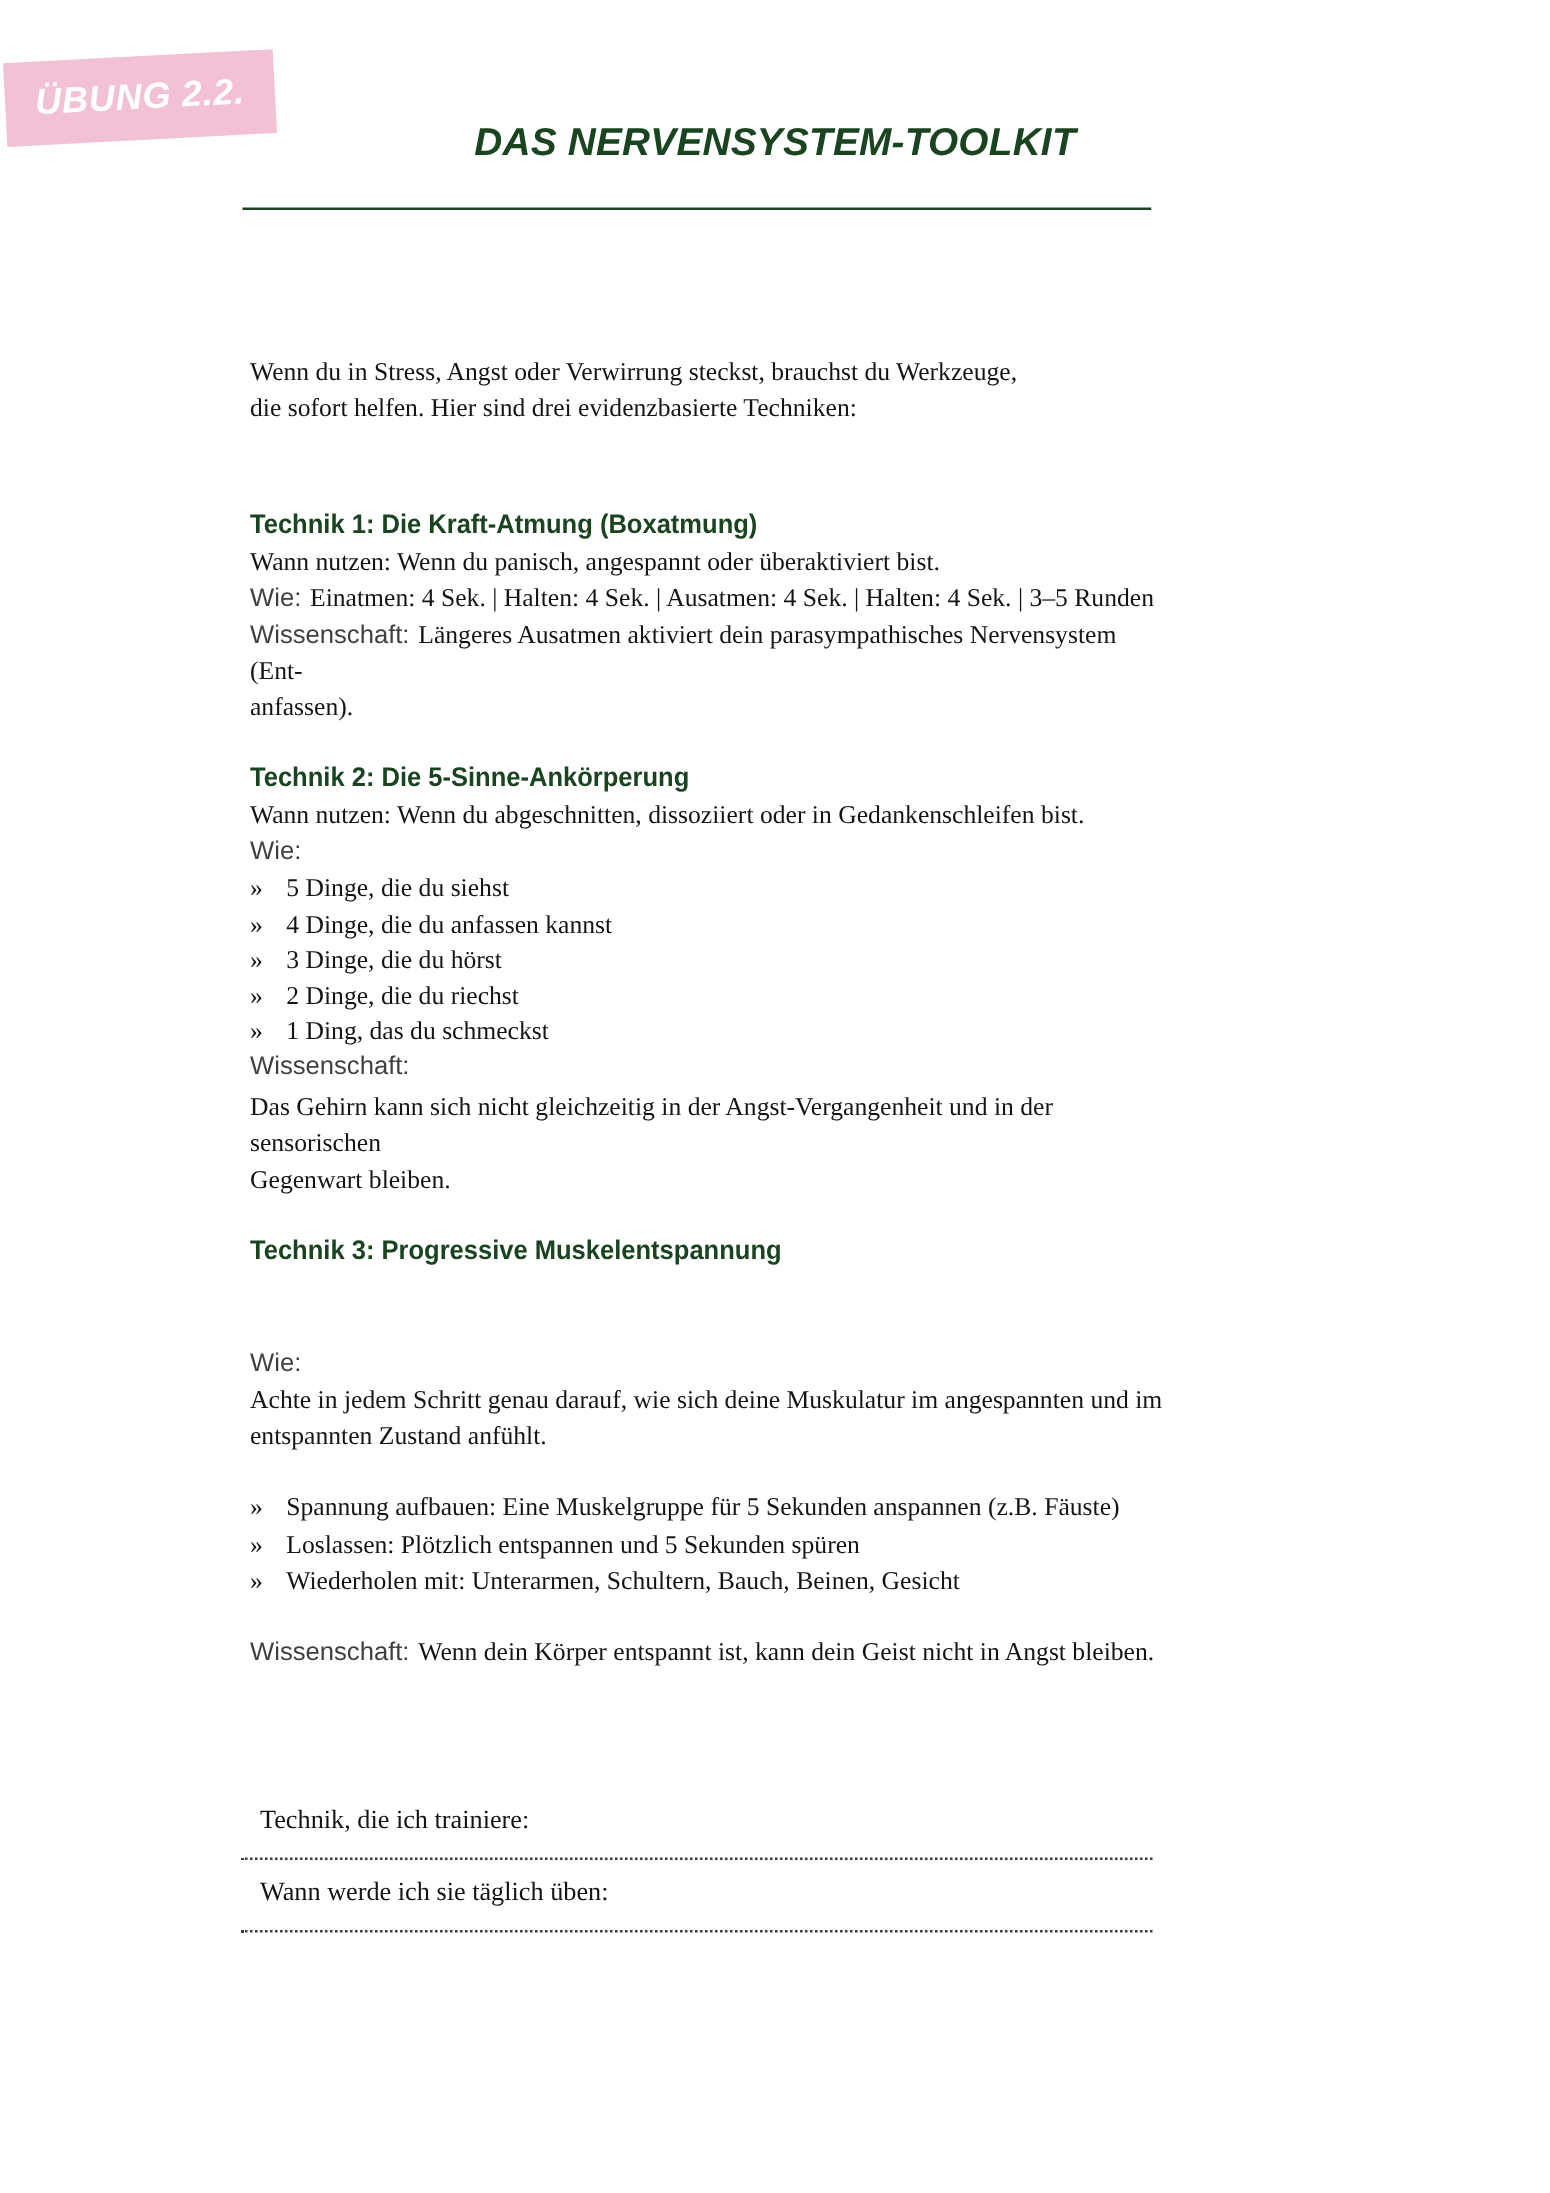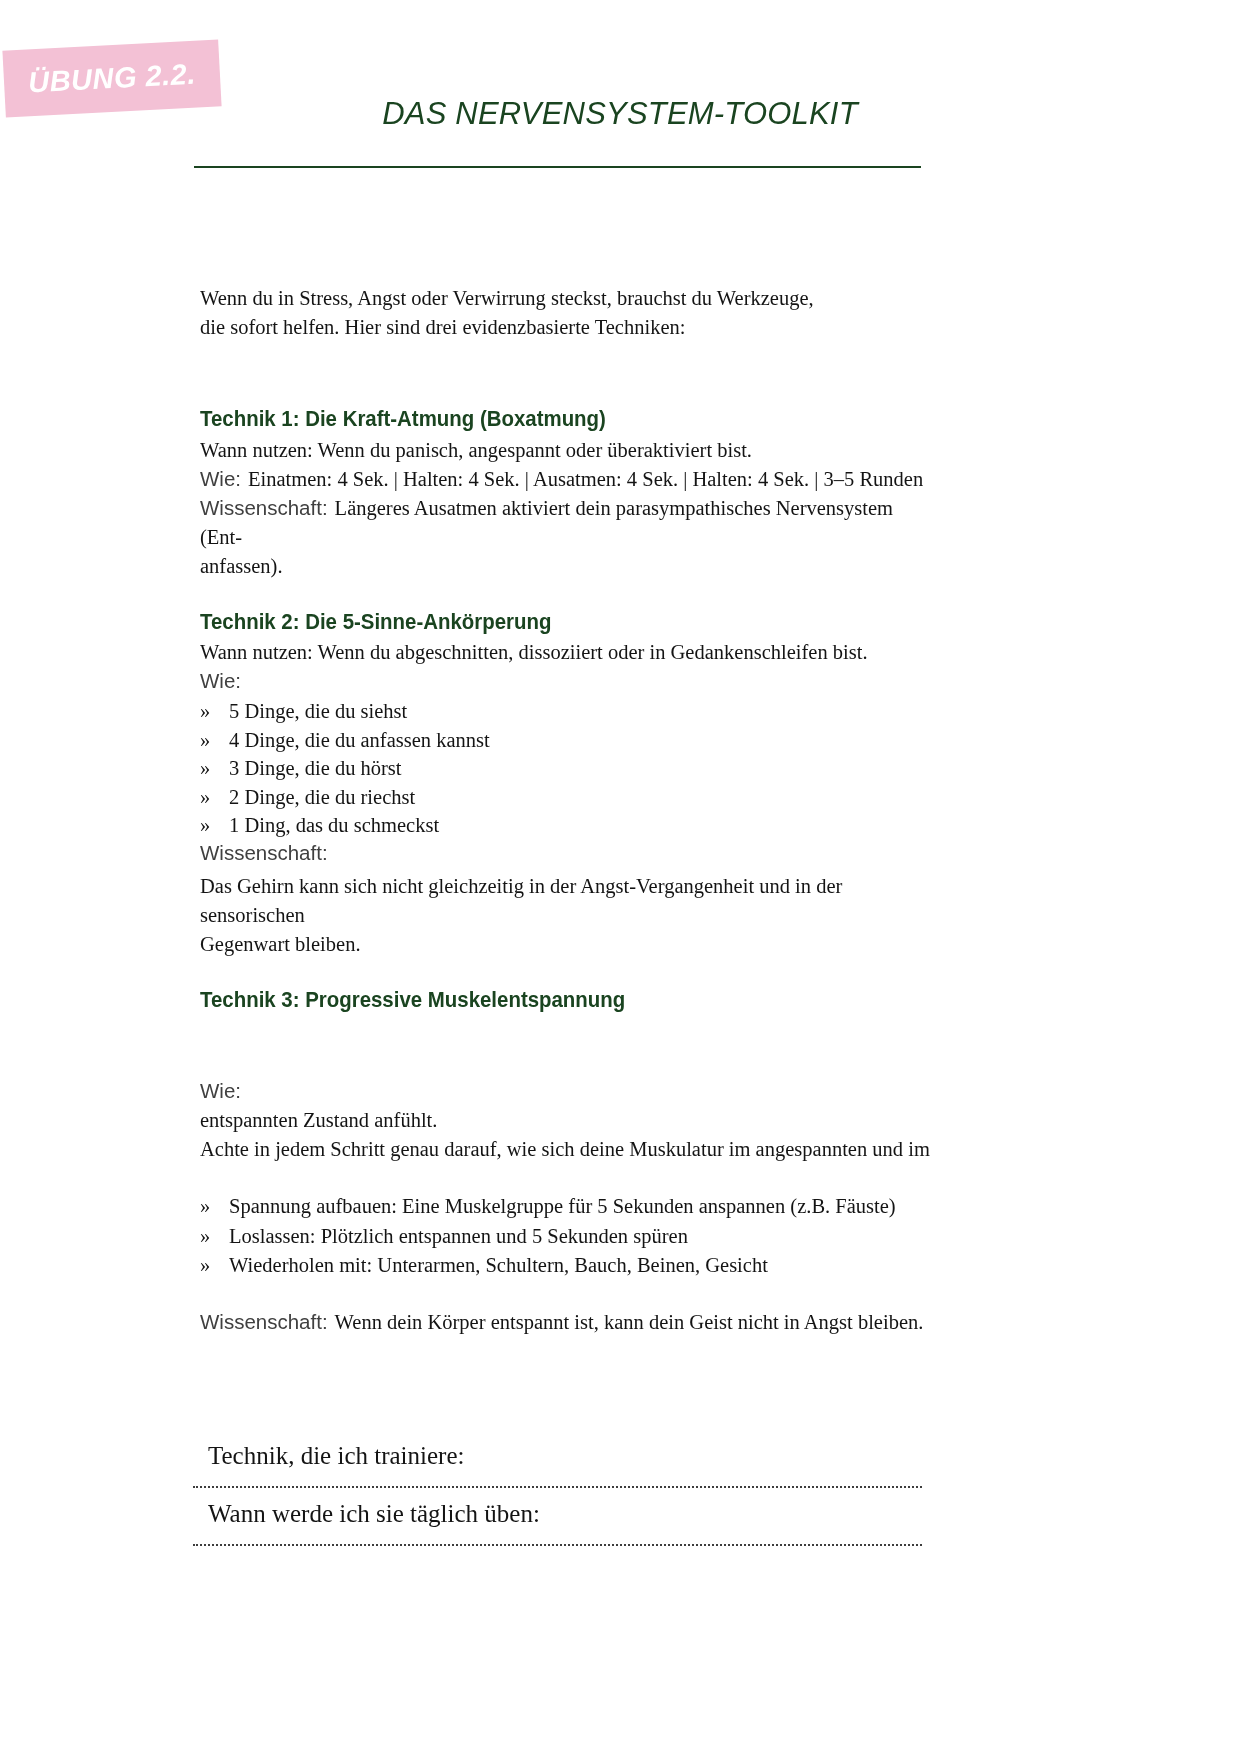--- a/index.html
+++ b/index.html
@@ -7,37 +7,37 @@
         font-family:"Liberation Serif", serif;color:#141414;}
 
   
   .badge{position:absolute;left:4px;top:45px;width:216px;height:67px;background:#f3c1d5;
          transform:rotate(-3deg);transform-origin:center;display:flex;align-items:center;justify-content:center;}
   .badge-label{font-family:"Liberation Sans", sans-serif;font-style:italic;font-weight:700;
                font-size:29px;color:#ffffff;letter-spacing:.5px;white-space:nowrap;}
 
   
   .title{position:absolute;left:0;top:96px;width:1240px;text-align:center;
-         font-family:"Liberation Sans", sans-serif;font-style:italic;font-weight:400;
+         font-family:"Liberation Sans", sans-serif;font-style:italic;font-weight:700;
          font-size:31px;color:#1a4420;letter-spacing:.2px;}
   .rule{position:absolute;left:194px;top:166px;width:727px;border-top:2px solid #1a4420;height:0;}
 
   
   .p{position:absolute;left:200px;width:732px;font-size:20.5px;line-height:29px;}
   .gh{position:absolute;left:200px;width:760px;font-family:"Liberation Sans", sans-serif;
       font-weight:700;font-size:21.5px;line-height:26px;color:#1a4420;
       transform:scaleX(.95);transform-origin:left center;white-space:nowrap;}
   .glabel{font-family:"Liberation Sans", sans-serif;font-weight:400;font-size:20.5px;
           color:#404040;margin-right:7px;}
   .list .li{line-height:28.5px;}
   .list3 .li{line-height:29.5px;}
   .bullet{display:inline-block;width:29px;}
 
   
-  .flabel{position:absolute;left:208px;width:720px;font-size:25px;line-height:29px;}
+  .flabel{position:absolute;left:208px;width:720px;font-size:21px;line-height:29px;}
   .dotline{position:absolute;left:193px;width:729px;height:0;border-bottom:2px dotted #3d3d3d;}
 </style>
 </head>
 <body>
 
 <div class="page">
 
   <div class="badge">
     <span class="badge-label">ÜBUNG 2.2.</span>
   </div>
@@ -88,22 +88,22 @@
   <div class="p" style="top:872px">
     <div>Das Gehirn kann sich nicht gleichzeitig in der Angst-Vergangenheit und in der sensorischen</div>
     <div>Gegenwart bleiben.</div>
   </div>
 
   <div class="gh" style="top:987px">Technik 3: Progressive Muskelentspannung</div>
   <div class="p" style="top:1076px">
     <span class="glabel">Wie:</span>
   </div>
   <div class="p" style="top:1106px">
+    <div>Achte in jedem Schritt genau darauf, wie sich deine Muskulatur im angespannten und im</div>
     <div>entspannten Zustand anfühlt.</div>
-    <div>Achte in jedem Schritt genau darauf, wie sich deine Muskulatur im angespannten und im</div>
   </div>
   <div class="p list3" style="top:1192px">
       <div class="li">
       <span class="bullet">»</span><span>Spannung aufbauen: Eine Muskelgruppe für 5 Sekunden anspannen (z.B. Fäuste)</span>
     </div>
       <div class="li">
       <span class="bullet">»</span><span>Loslassen: Plötzlich entspannen und 5 Sekunden spüren</span>
     </div>
       <div class="li">
       <span class="bullet">»</span><span>Wiederholen mit: Unterarmen, Schultern, Bauch, Beinen, Gesicht</span>

